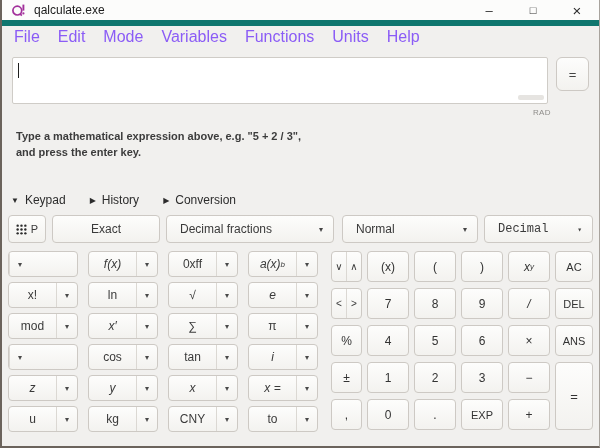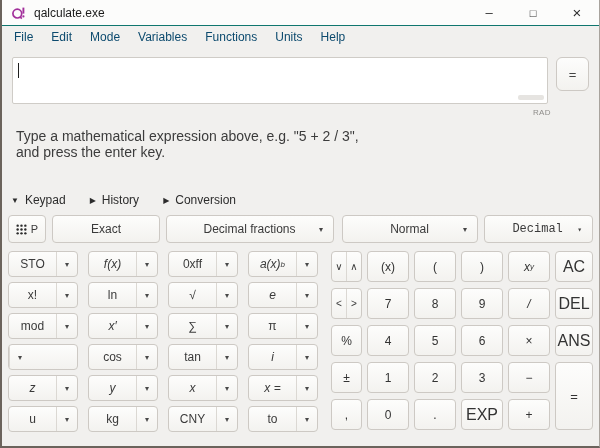--- a/index.html
+++ b/index.html
@@ -10,78 +10,78 @@
     border-left:2px solid #6b635c;
     border-bottom:2px solid #6b635c;
     border-right:1px solid #a8a39d;
     overflow:hidden;
     position:relative;
   }
   button { font-family:inherit; border:none; background:none; cursor:default; }
 
   
   .titlebar { height:26px; background:#fcfcfb; display:flex; align-items:center;
-              padding-left:9px; border-bottom:1px solid #0f766e; }
+              padding-left:9px; border-bottom:6px solid #0f766e; }
   .app-icon { width:16px; height:16px; flex:0 0 16px; }
   .title-text { font-size:12px; color:#1b1b1b; margin-left:7px; }
   .win-controls { margin-left:auto; display:flex; height:100%; }
   .win-btn { width:44px; height:100%; display:flex; align-items:center; justify-content:center;
              font-size:13px; color:#2e2e2e; background:none; }
   .win-btn.max { font-size:11px; }
   .win-btn.close { font-size:15px; }
 
   
   .menubar { height:22px; display:flex; align-items:center; padding-left:3px; }
-  .menu-item { padding:0 9px; font-size:12px; color:#0c4a6e; height:100%; display:flex; align-items:center; }
+  .menu-item { padding:0 9px; font-size:16px; color:#8b5cf6; height:100%; display:flex; align-items:center; }
 
   
   .input-wrap { margin:9px 10px 0 10px; display:flex; align-items:flex-start; }
   .expr-box { flex:1; height:47px; background:#ffffff; border:1px solid #cfccc7; border-radius:2px; position:relative; }
   .caret { position:absolute; left:5px; top:5px; width:1px; height:15px; background:#1f1f1f; }
   .scroll-sliver { position:absolute; right:3px; bottom:3px; width:26px; height:5px; background:#e6e4e1; border-radius:2px; }
   .btnface { background:linear-gradient(#fdfdfc,#f3f2ef); border:1px solid #cdc9c4; border-radius:4px; color:#3a3a3a; }
   .eq-btn { width:33px; height:34px; margin-left:8px; border-radius:6px; font-size:13px; color:#444; }
   .rad-row { margin-top:4px; padding-right:48px; text-align:right; font-size:8px; color:#8f8d8a; letter-spacing:.4px; }
 
-  .hint { margin:11px 0 4px 14px; font-size:14px; color:#3c3c3c; line-height:16px; }
+  .hint { margin:11px 0 4px 14px; font-size:11px; color:#3c3c3c; line-height:16px;font-weight:bold; }
 
   
   .tabs { margin:33px 0 0 9px; display:flex; gap:24px; align-items:center; }
   .tab { display:flex; align-items:center; font-size:12px; color:#2c2c2c; }
   .tab .arr { font-size:8px; margin-right:6px; color:#2c2c2c; }
 
   
   .mode-row { margin:8px 6px 0 6px; display:flex; height:28px; }
   .mode-row > * { margin-right:6px; }
   .mode-row > *:last-child { margin-right:0; }
   .pad-btn { width:38px; display:flex; align-items:center; justify-content:center; gap:4px; font-size:11px; }
   .mode-btn { width:108px; font-size:12px; }
   .dd { display:flex; align-items:center; font-size:12px; padding:0 10px 0 13px; }
-  .dd .dd-label { flex:1; text-align:center; }
+  .dd .dd-label { flex:1; text-align:left; }
   .dd .arr { font-size:8px; color:#454545; }
   .dd.frac { width:168px; margin-right:8px; }
   .dd.disp { width:136px; }
   .dd.base { flex:1;font-family:Liberation Mono, monospace; }
 
   
   .keypads { margin:8px 6px 0 6px; display:flex; gap:13px; }
   .left-grid { width:310px; display:grid; grid-template-columns:repeat(4,1fr);
                column-gap:10px; row-gap:5px; grid-auto-rows:26px; }
   .split { display:flex; align-items:stretch; overflow:hidden; }
   .sk-main { flex:1; display:flex; align-items:center; justify-content:center;
              font-size:12px; color:#3a3a3a; background:none; padding:0; }
   .sk-arrow { width:21px; border-left:1px solid #dbd8d3; display:flex; align-items:center;
               justify-content:center; font-size:8px; color:#4a4a4a; background:none; padding:0; }
   .it { font-style:italic; }
   sup { font-size:8px; vertical-align:6px; }
 
   .right-grid { flex:1; display:grid; grid-template-columns:31px 42px 42px 42px 42px 1fr;
                 column-gap:5px; row-gap:6px; grid-auto-rows:31px; }
   .rk { display:flex; align-items:center; justify-content:center; font-size:12px; color:#333; }
-  .rk.small { font-size:16px; }
+  .rk.small { font-size:11px; }
   .split2 { display:flex; align-items:stretch; padding:0; }
   .split2 .half { flex:1; display:flex; align-items:center; justify-content:center;
                   font-size:10px; color:#3a3a3a; background:none; padding:0; }
   .split2 .half + .half { border-left:1px solid #dbd8d3; }
   .key-equals { grid-column:6; grid-row:4 / span 2; font-size:13px; }
 </style>
 </head>
 <body>
 
 <div class="titlebar">
@@ -168,21 +168,20 @@
     <span class="dd-label">Decimal</span>
     <span class="arr">▾</span>
   </button>
 </div>
 
 <div class="keypads">
 
   <div class="left-grid">
 
     <div class="split btnface">
-      <button class="sk-main">STO</button>
       <button class="sk-arrow">▾</button>
     </div>
     <div class="split btnface">
       <button class="sk-main it">f(x)</button>
       <button class="sk-arrow">▾</button>
     </div>
     <div class="split btnface">
       <button class="sk-main">0xff</button>
       <button class="sk-arrow">▾</button>
     </div>

